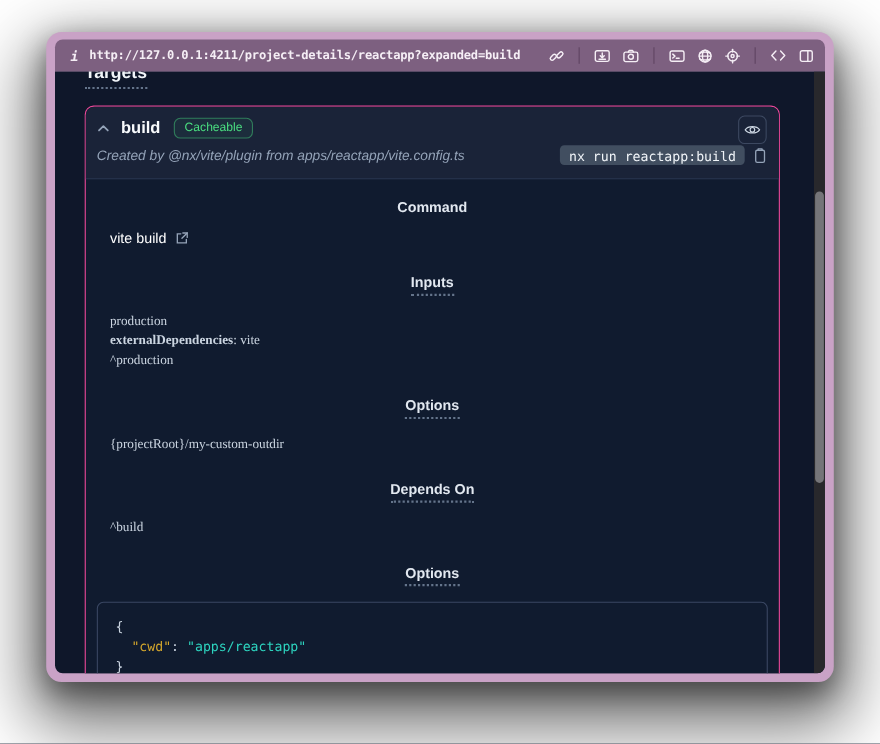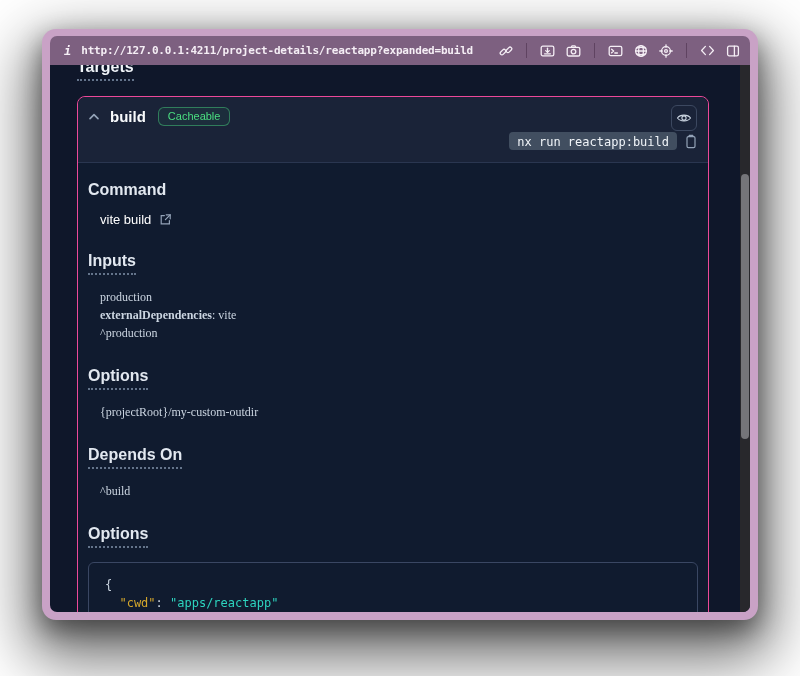--- a/index.html
+++ b/index.html
@@ -152,23 +152,24 @@
     cursor: pointer;
     white-space: nowrap;
   }
   .copy-btn { display: inline-flex; cursor: pointer; }
   .copy-btn svg { stroke: #94a3b8; fill: none; stroke-width: 1.2; stroke-linejoin: round; }
   .head-divider { height: 1px; background: #2a3650; }
   
   .card-body { padding: 2px 10px 16px 10px; }
   .sec-heading {
     margin-top: 16px;
-    font-size: 16px;
+    font-size: 13px;
     font-weight: bold;
     color: #e2e8f0;
+    text-align: center;
   }
   .sec-heading + .sec-value, .sec-heading + .mono-list { margin-top: 13px; }
   .sec-gap { margin-top: 25px; }
   .sec-value, .mono-list { padding-left: 12px; }
   .command-row {
     display: flex; align-items: center; gap: 8px;
     font-size: 13px;
     color: #ffffff;
     cursor: pointer;
   }
@@ -282,20 +283,21 @@
           <div class="head-row">
             <span class="chev">
               <svg width="12" height="12" viewBox="0 0 12 12">
                   <polyline points="2,7.6 6,3.6 10,7.6"></polyline>
                 </svg>
             </span>
             <span class="target-name">build</span>
             <span class="badge">Cacheable</span>
           </div>
           <div class="sub-row">
+            <span class="created-by">Created by @nx/vite/plugin from apps/reactapp/vite.config.ts</span>
             <span class="run-group">
               <span class="run-chip">nx run reactapp:build</span>
               <span class="copy-btn">
                 <svg width="12" height="15" viewBox="0 0 12 15">
                   <rect x="2" y="2.6" width="8" height="11" rx="1.4"></rect>
                   <path d="M4.2 2.6 V1.4 H7.8 V2.6"></path>
                 </svg>
               </span>
             </span>
           </div>

